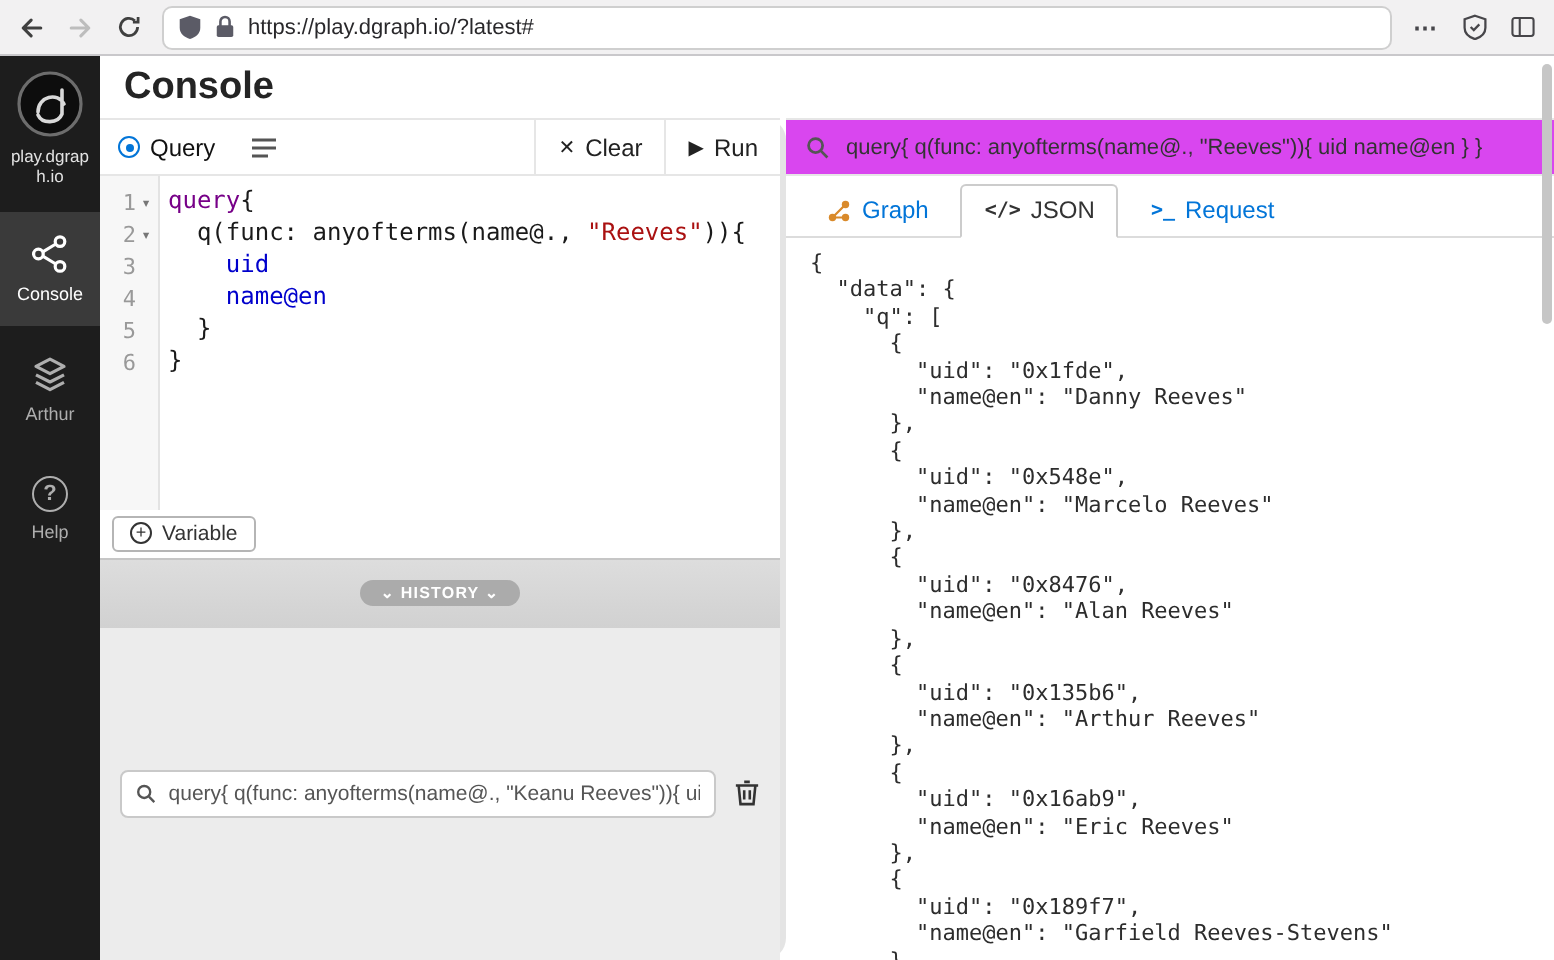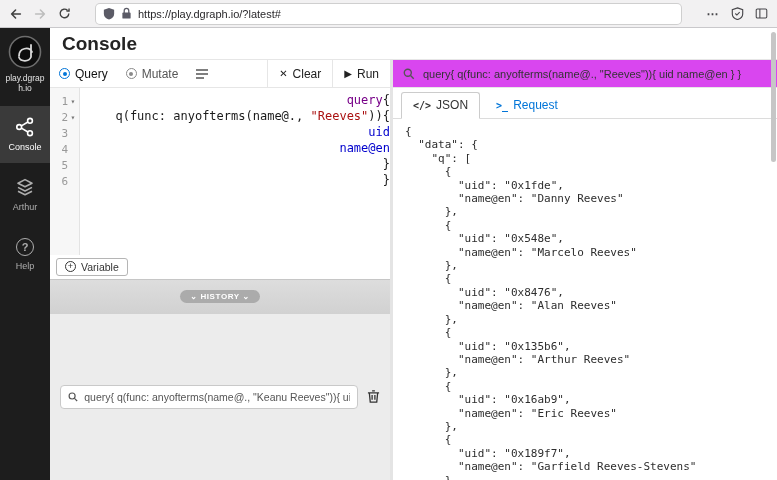--- a/index.html
+++ b/index.html
@@ -3,59 +3,59 @@
 <meta charset="utf-8">
 <style>
   *{box-sizing:border-box;margin:0;padding:0;}
   html,body{width:777px;height:480px;}
   body{position:relative;overflow:hidden;font-family:"Liberation Sans",sans-serif;background:#fff;color:#333;}
   svg{display:block;}
 
   
   .chrome{position:absolute;top:0;left:0;width:777px;height:28px;background:#f2f1f2;border-bottom:1px solid #c9c8cb;display:flex;align-items:center;padding:0 5px;gap:2px;}
   .nav-icon{width:22px;height:20px;display:flex;align-items:center;justify-content:center;border-radius:3px;cursor:pointer;}
-  .urlbar{flex:1;height:20px;margin:0 19px;background:#fff;border-radius:4px;box-shadow:0 0 0 1px rgba(0,0,0,.14);display:flex;align-items:center;padding:0 7px;gap:6px;cursor:text;}
+  .urlbar{flex:1;height:20px;margin:0 5px;background:#fff;border-radius:4px;box-shadow:0 0 0 1px rgba(0,0,0,.14);display:flex;align-items:center;padding:0 7px;gap:6px;cursor:text;}
   .url-text{flex:1;font-size:11px;color:#29282b;white-space:nowrap;overflow:hidden;}
   .ellipsis{font-size:12px;color:#47464a;letter-spacing:1px;font-weight:bold;}
 
   
   .sidebar{position:absolute;left:0;top:28px;width:50px;height:452px;background:#1d1d1d;display:flex;flex-direction:column;align-items:center;}
   .logo-wrap{margin-top:7px;}
   .brand{width:46px;margin-top:4px;font-size:8.5px;line-height:10px;color:#e2e2e2;text-align:center;word-break:break-all;}
   .side-item{width:50px;height:57px;margin-top:3px;display:flex;flex-direction:column;align-items:center;justify-content:center;gap:5px;color:#aeaeae;cursor:pointer;}
   .side-item.first{margin-top:13px;}
   .side-item.active{background:#3a3a3a;color:#ffffff;}
   .side-label{font-size:9px;}
   .help-circ{width:18px;height:18px;border:1.6px solid currentColor;border-radius:50%;display:flex;align-items:center;justify-content:center;font-size:11px;font-weight:bold;}
 
   
   .main{position:absolute;left:50px;top:28px;width:727px;height:452px;display:flex;flex-direction:column;background:#fff;}
   .page-title{height:31px;display:flex;align-items:center;padding-left:12px;font-size:19px;font-weight:700;color:#242424;}
   .panels{flex:1;display:flex;min-height:0;}
 
   
-  .left-panel{width:343px;display:flex;flex-direction:column;border-right:3px solid #e4e4e4;min-height:0;}
+  .left-panel{width:343px;display:flex;flex-direction:column;border-right:3px solid #e4e4e4;min-height:0;border-radius:11px;}
   .q-toolbar{height:29px;border-top:1px solid #e6e6e6;border-bottom:1px solid #e6e6e6;display:flex;align-items:stretch;}
   .q-tab{display:flex;align-items:center;gap:5px;padding:0 9px;font-size:12px;color:#555;cursor:pointer;}
   .q-tab.active{color:#111;}
   .bullseye{width:11px;height:11px;border-radius:50%;border:1.5px solid #0275d8;display:flex;align-items:center;justify-content:center;}
   .bullseye i{width:4px;height:4px;border-radius:50%;background:#0275d8;}
   .bullseye.gray{border-color:#8a8a8a;}
   .bullseye.gray i{background:#8a8a8a;}
   .burger{display:flex;align-items:center;padding:0 8px;cursor:pointer;}
   .tb-spacer{flex:1;}
   .tool-btn{display:flex;align-items:center;gap:5px;padding:0 11px;border-left:1px solid #e6e6e6;font-size:12px;color:#222;cursor:pointer;background:#fff;}
   .btn-glyph{font-size:10px;}
 
   .editor{flex:1;display:flex;min-height:0;font-family:"DejaVu Sans Mono",monospace;font-size:12px;}
   .gutter{width:30px;background:#f7f7f7;border-right:1px solid #e3e3e3;padding-top:5px;color:#999;}
   .gut-line{height:16px;display:flex;justify-content:flex-end;align-items:center;padding-right:1px;}
   .gut-num{min-width:12px;text-align:right;font-size:11px;}
   .gut-fold{width:10px;color:#777;font-size:8px;text-align:center;}
-  .code{flex:1;padding:5px 0 0 4px;white-space:pre;color:#1a1a1a;text-align:right;}
+  .code{flex:1;padding:5px 0 0 4px;white-space:pre;color:#1a1a1a;}
   .code-line{height:16px;}
   .tok-kw{color:#770088;}
   .tok-str{color:#aa1111;}
   .tok-fld{color:#0000cc;}
 
   .var-row{height:24px;display:flex;align-items:center;padding-left:6px;}
   .var-chip{display:inline-flex;align-items:center;gap:5px;border:1px solid #b5b5b5;border-radius:3px;background:#fff;padding:2px 8px;font-size:10.5px;color:#333;cursor:pointer;}
   .plus-circ{width:11px;height:11px;border-radius:50%;border:1.2px solid #333;display:flex;align-items:center;justify-content:center;font-size:9px;line-height:1;color:#333;}
 
   .hist-head{height:35px;background:linear-gradient(#dddddd,#d1d1d1);border-top:1px solid #c6c6c6;display:flex;align-items:center;justify-content:center;}
@@ -162,26 +162,20 @@
   <div class="panels">
 
     <div class="left-panel">
       <div class="q-toolbar">
         <span class="q-tab active">
           <span class="bullseye">
               <i></i>
             </span>
           <span>Query</span>
         </span>
-        <span class="q-tab">
-          <span class="bullseye gray">
-              <i></i>
-            </span>
-          <span>Mutate</span>
-        </span>
         <span class="burger">
           <svg width="14" height="12" viewBox="0 0 14 12" stroke="#555" stroke-width="1.6">
               <path d="M1 2h12M1 6h12M1 10h8"></path>
             </svg>
         </span>
         <span class="tb-spacer"></span>
         <span class="tool-btn">
           <span class="btn-glyph">✕</span>
           <span>Clear</span>
         </span>
@@ -251,20 +245,31 @@
     <div class="right-panel">
       <div class="result-querybar">
         <svg width="12" height="12" viewBox="0 0 13 13" fill="none" stroke="#555" stroke-width="1.5">
             <circle cx="5.2" cy="5.2" r="3.8"></circle>
             <path d="M8.2 8.2l3.4 3.4"></path>
           </svg>
         <span>query{ q(func: anyofterms(name@., "Reeves")){ uid name@en } }</span>
       </div>
 
       <div class="result-tabs">
+        <span class="r-tab">
+          <svg width="13" height="13" viewBox="0 0 14 14">
+              <g stroke="#d98a2b" stroke-width="1.2" fill="none">
+                <path d="M3.5 10.5 10.5 3.5M3.5 10.5h7"></path>
+              </g>
+              <circle cx="3.5" cy="10.5" r="2" fill="#d98a2b"></circle>
+              <circle cx="10.5" cy="3.5" r="2" fill="#d98a2b"></circle>
+              <circle cx="10.5" cy="10.5" r="2" fill="#d98a2b"></circle>
+            </svg>
+          <span>Graph</span>
+        </span>
         <span class="r-tab active">
           <span class="mono-glyph">&lt;/&gt;</span>
           <span>JSON</span>
         </span>
         <span class="r-tab">
           <span class="mono-glyph">&gt;_</span>
           <span>Request</span>
         </span>
       </div>
 

